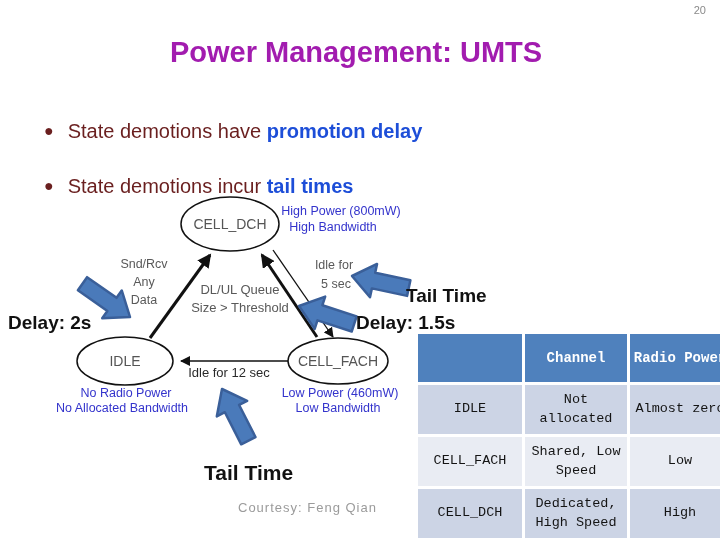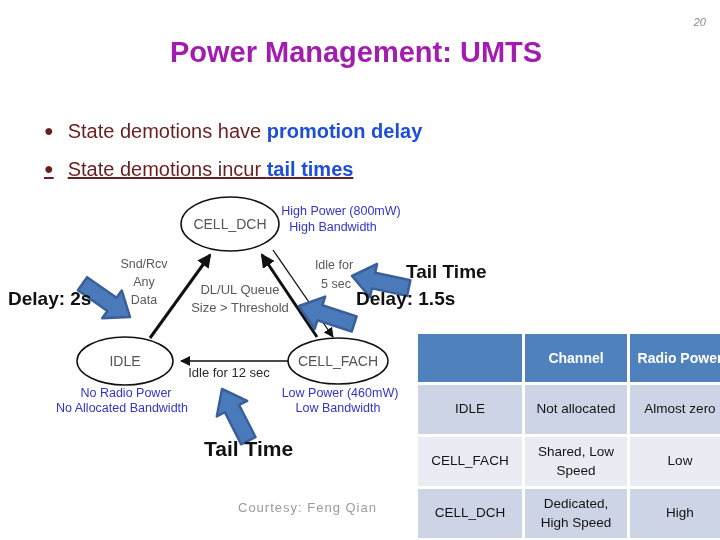--- a/index.html
+++ b/index.html
@@ -3,50 +3,50 @@
 <meta charset="utf-8">
 <style>
   html,body{margin:0;padding:0;}
   body{
     width:720px;height:540px;position:relative;overflow:hidden;
     background:#ffffff;
     font-family:"Liberation Sans","DejaVu Sans",sans-serif;
   }
   .abs{position:absolute;}
   #page-number{
-    top:16px;right:14px;font-size:11px;color:#8a8a8a;font-style:italic;
+    top:4px;right:14px;font-size:11px;color:#8a8a8a;
   }
   #slide-title{
     top:36px;left:0;width:712px;text-align:center;
     font-size:29px;font-weight:bold;color:#a21caf;letter-spacing:0px;
   }
   .bullet-line{
     left:44px;width:640px;font-size:20px;color:#6a1f1f;
   }
   .bullet-line .dot{margin-right:14px;font-size:16px;vertical-align:2px;}
   .bullet-line .emph{color:#1d4ed8;font-weight:bold;}
   #bullet-1{top:120px;}
-  #bullet-2{top:158px;text-decoration:underline;}
+  #bullet-2{top:175px;}
   #diagram-svg{left:0;top:0;width:720px;height:540px;pointer-events:none;}
   .callout{
-    font-size:19px;font-weight:bold;color:#111111;white-space:nowrap;
+    font-size:19px;font-weight:bold;color:#111111;white-space:nowrap;margin-top:24px;
   }
   #callout-delay-2s{left:8px;top:288px;}
   #callout-tail-time-right{left:406px;top:261px;}
   #callout-delay-15s{left:356px;top:288px;}
   #callout-tail-time-bottom{left:204px;top:437px;font-size:21px;}
   #courtesy{left:238px;top:500px;font-size:13px;color:#9b9b9b;letter-spacing:1px;}
   
   #state-table{
     left:415px;top:331px;width:303px;
     border-collapse:separate;border-spacing:3px;
     table-layout:fixed;
   }
   #state-table th,#state-table td{
-    text-align:center;vertical-align:middle;padding:2px 3px;
+    text-align:center;vertical-align:middle;padding:2px 3px;font-family:Liberation Mono, monospace;
   }
   #state-table th{
     background:#4f81bd;color:#ffffff;font-weight:bold;font-size:14px;height:44px;
   }
   #state-table td{
     color:#141414;font-size:13.5px;height:45px;line-height:1.35;
   }
   #state-table tr.band-a td{background:#ccd4e5;}
   #state-table tr.band-b td{background:#e9ecf3;}
   .col-state{width:98px;}

